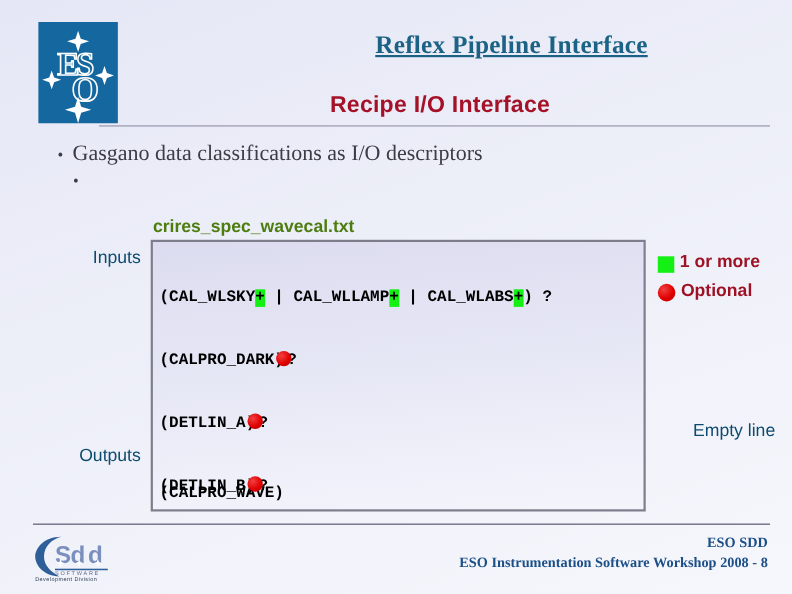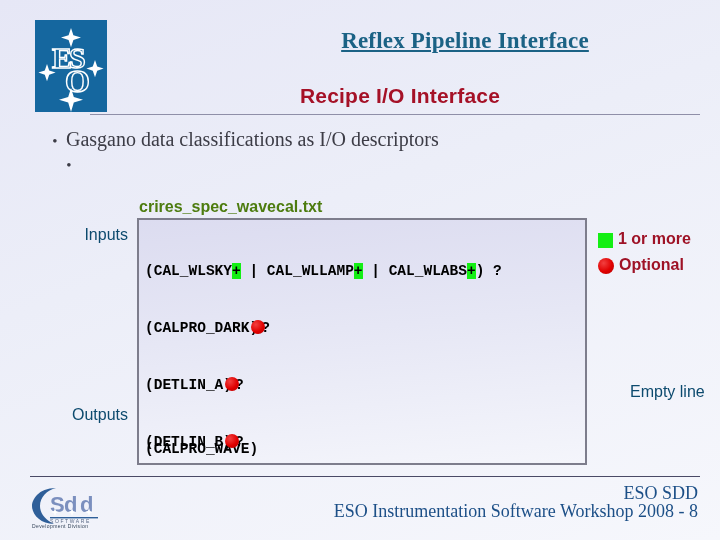--- a/index.html
+++ b/index.html
@@ -208,22 +208,22 @@
     top: 482px;
     width: 84px;
     height: 48px;
   }
   .footer-text {
     position: absolute;
     right: 22px;
     top: 484px;
     text-align: right;
     font-family: "Liberation Serif", serif;
-    font-weight: normal;
-    font-size: 18px;
+    font-weight: bold;
+    font-size: 13px;
     line-height: 18px;
     color: #1c4f87;
   }
 </style>
 </head>
 <body>
 
 <div class="eso-logo">
   <svg width="72" height="92" viewBox="0 0 72 92" xmlns="http://www.w3.org/2000/svg">
     <rect x="0" y="0" width="72" height="92" fill="#15679f"></rect>

